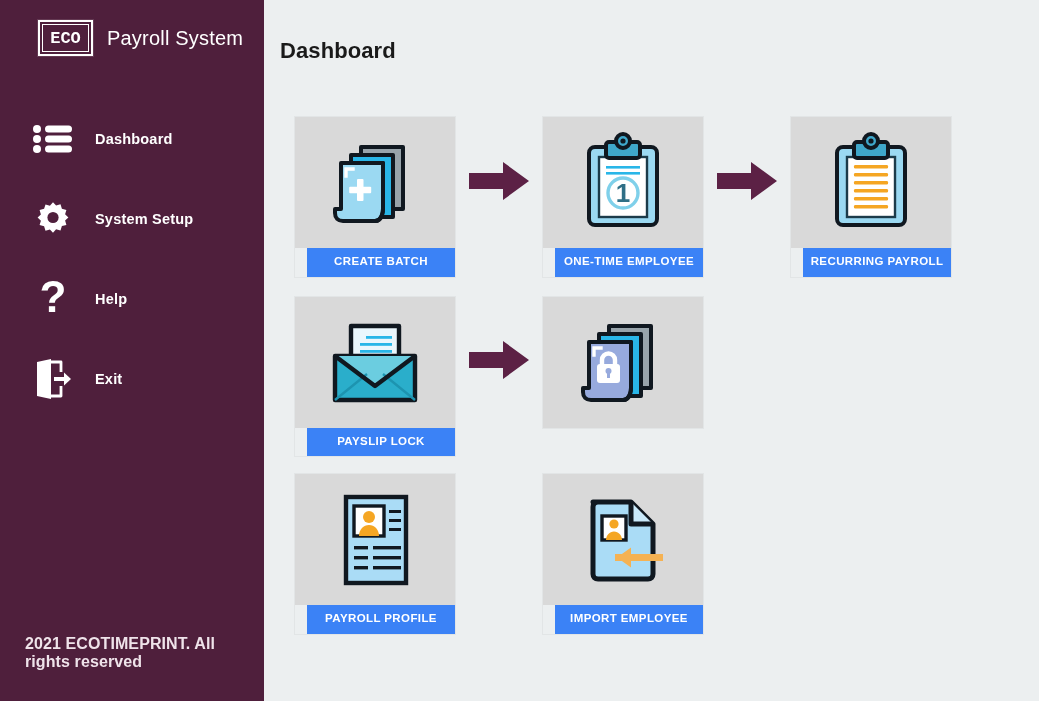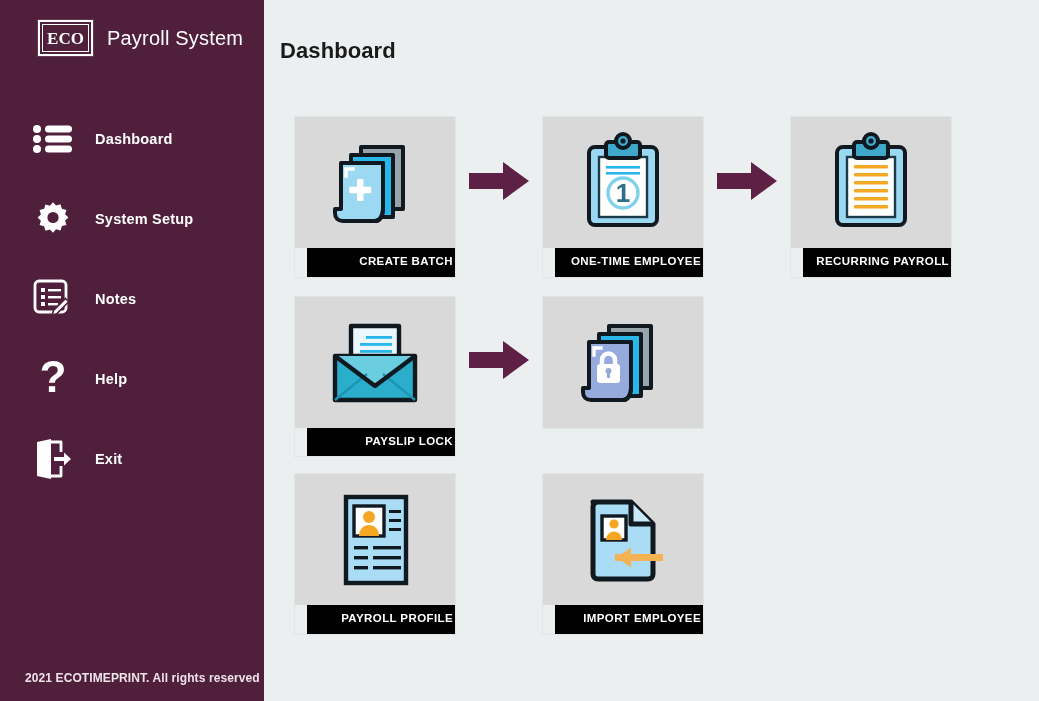--- a/index.html
+++ b/index.html
@@ -53,21 +53,21 @@
     display: flex;
     align-items: center;
     justify-content: center;
   }
 
   .logo-text {
     color: #ffffff;
     font-size: 17px;
     font-weight: bold;
     letter-spacing: 0px;
-    font-family: Liberation Serif, serif;
+    font-family: Liberation Mono, monospace;
     line-height: 1;
   }
 
   .brand-title {
     color: #ffffff;
     font-size: 20px;
     margin-left: 14px;
     font-weight: normal;
     letter-spacing: 0.2px;
   }
@@ -96,24 +96,24 @@
   .nav-label {
     color: #ffffff;
     font-size: 14.5px;
     font-weight: bold;
     margin-left: 20px;
     letter-spacing: 0.2px;
   }
 
   .footer-note {
     position: absolute;
-    bottom: 16px;
+    bottom: 30px;
     left: 25px;
     color: #efe3ea;
-    font-size: 12px;
+    font-size: 16px;
     font-weight: bold;
     letter-spacing: 0.1px;
   }
 
   
   .main {
     flex: 1;
     position: relative;
     background: #eceff0;
     padding: 0;
@@ -154,23 +154,23 @@
 
   .card-icon {
     height: 131px;
     background: #d9d9d9;
     display: flex;
     align-items: center;
     justify-content: center;
   }
 
   .card-label {
-    background: #000000;
+    background: #3b82f6;
     color: #ffffff;
-    text-align: right;
+    text-align: center;
     font-size: 11.5px;
     font-weight: bold;
     letter-spacing: 0.4px;
     padding: 8px 2px 9px 2px;
     line-height: 1;
     margin-left: 12px;
   }
 
   .arrow-cell {
     width: 88px;
@@ -222,35 +222,20 @@
         <span class="nav-icon">
           <svg width="40" height="40" viewBox="0 0 40 40">
             <path fill="#fff" d="M20 3.2l3.1 3.4 4.4-1.3 1.4 4.4 4.5 1.2-1.3 4.4 3.3 3.1-3.3 3.1 1.3 4.4-4.5 1.2-1.4 4.4-4.4-1.3L20 33.8l-3.1-3.4-4.4 1.3-1.4-4.4-4.5-1.2 1.3-4.4L4.6 18.5l3.3-3.1-1.3-4.4 4.5-1.2 1.4-4.4 4.4 1.3z"></path>
             <circle cx="20" cy="18.5" r="5.6" fill="#4f1f3c"></circle>
           </svg>
         </span>
         <span class="nav-label">System  Setup</span>
       </div>
 
 
-      <div class="nav-item">
-        <span class="nav-icon">
-          <svg width="42" height="42" viewBox="0 0 42 42">
-            <rect x="3" y="3" width="31" height="31" rx="4" fill="none" stroke="#fff" stroke-width="2.8"></rect>
-            <rect x="9" y="10" width="4" height="4" fill="#fff"></rect>
-            <rect x="9" y="17" width="4" height="4" fill="#fff"></rect>
-            <rect x="9" y="24" width="4" height="4" fill="#fff"></rect>
-            <rect x="16" y="11" width="13" height="2.4" fill="#fff"></rect>
-            <rect x="16" y="18" width="13" height="2.4" fill="#fff"></rect>
-            <rect x="16" y="25" width="10" height="2.4" fill="#fff"></rect>
-            <path d="M38.5 22.5l3.2 3.2-12 12-4.4 1.2 1.2-4.4z" fill="#fff" stroke="#4f1f3c" stroke-width="1.6" transform="translate(-5,-2)"></path>
-          </svg>
-        </span>
-        <span class="nav-label">Notes</span>
-      </div>
 
       <div class="nav-item">
         <span class="nav-icon">
           <svg width="40" height="46" viewBox="0 0 40 46">
             <text x="20" y="36" text-anchor="middle" font-family="Liberation Sans, sans-serif" font-size="44" font-weight="bold" fill="#fff">?</text>
           </svg>
         </span>
         <span class="nav-label">Help</span>
       </div>
 

